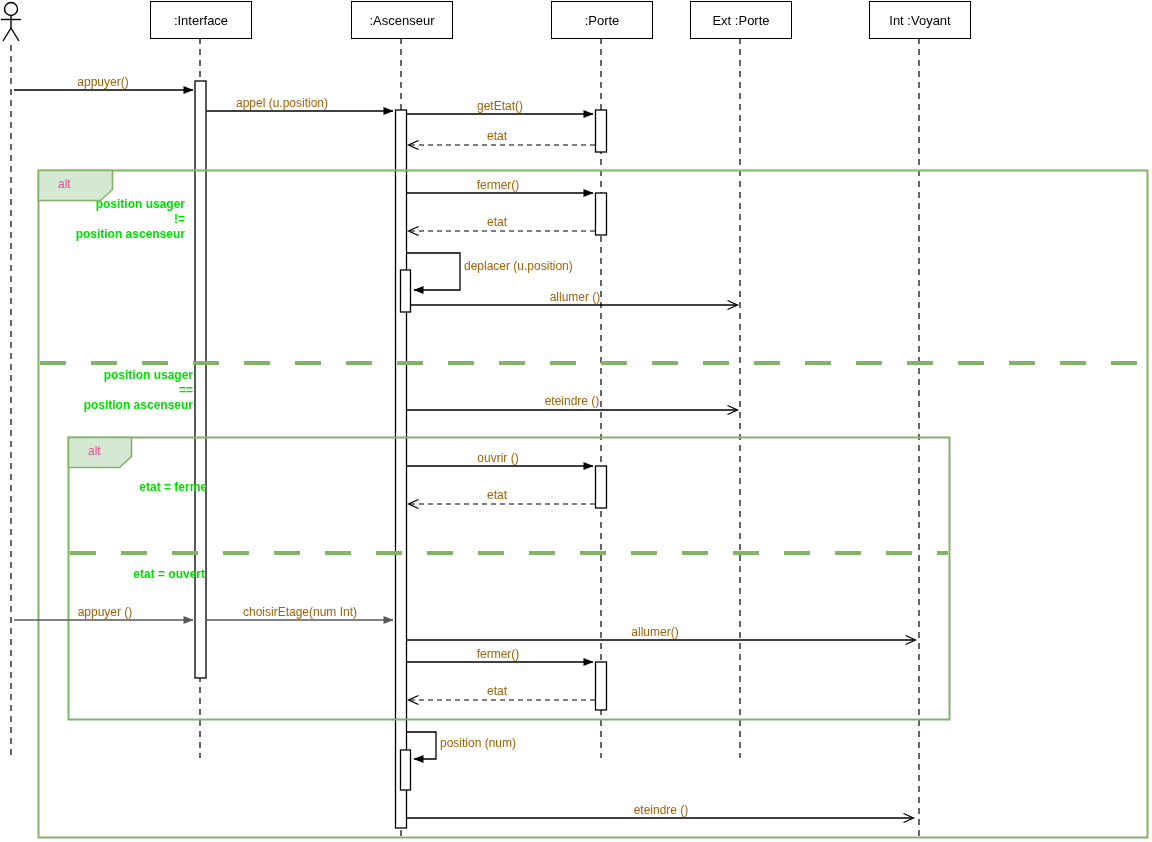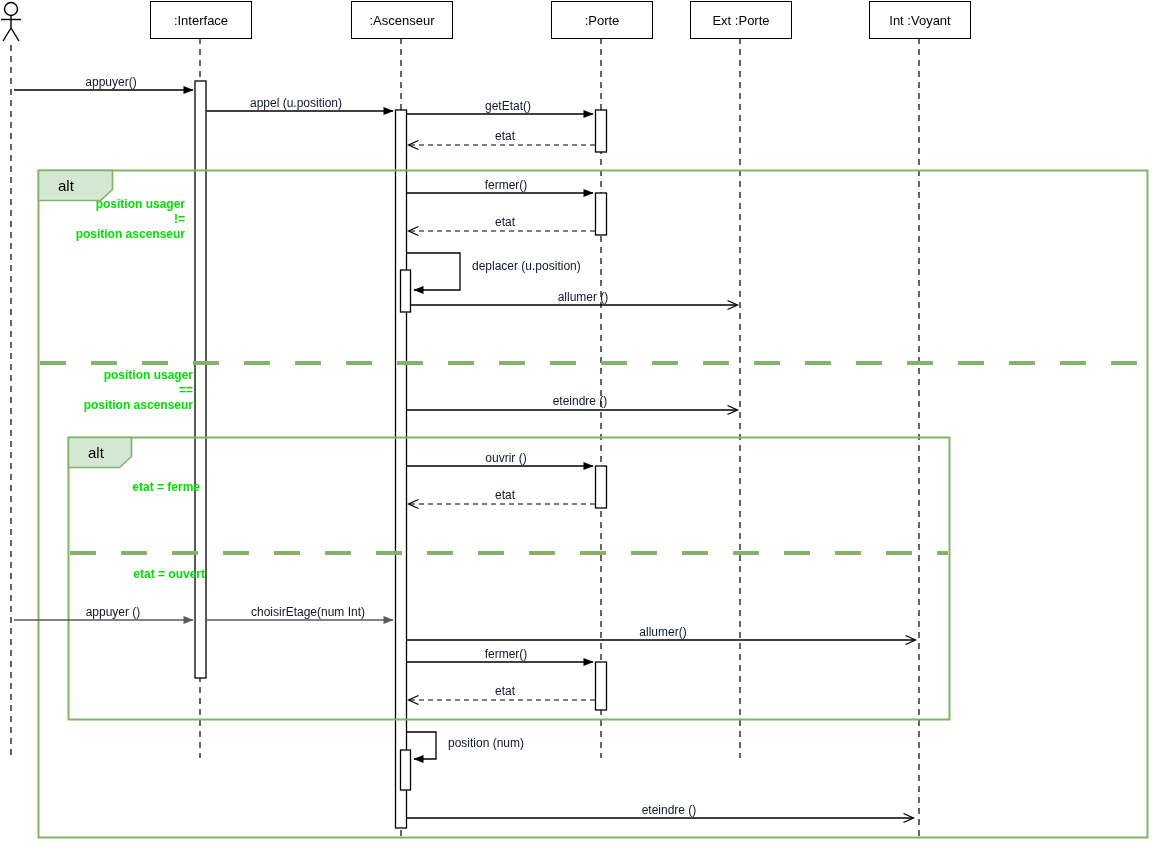--- a/index.html
+++ b/index.html
@@ -20,25 +20,25 @@
   .pent{fill:var(--fragment-fill);stroke:var(--fragment-border);stroke-width:1.6;}
   .msg{stroke:var(--message-color);stroke-width:1.3;fill:none;}
   .msg-gray{stroke:var(--user-message-color);stroke-width:1.6;fill:none;}
   .ret{stroke:var(--message-color);stroke-width:1.2;fill:none;stroke-dasharray:5 4;}
   .actor{stroke:#000;stroke-width:1.4;fill:none;}
   .mk-fill{fill:var(--message-color);}
   .mk-fill-gray{fill:var(--user-message-color);}
   .mk-open{stroke:var(--message-color);stroke-width:1.3;fill:none;}
   .head{position:absolute;top:1px;width:100px;height:36px;border:1.3px solid #000;background:#fff;
         display:flex;align-items:center;justify-content:center;font-size:13px;color:#000;}
-  .mlbl{position:absolute;font-size:12px;color:#0f172a;white-space:nowrap;transform:translateX(-50%);margin-left:8px;}
+  .mlbl{position:absolute;font-size:12px;color:#a16207;white-space:nowrap;transform:translateX(-50%);}
   .mlbl.left{transform:none;}
   .guard{position:absolute;font-size:12px;font-weight:bold;color:var(--guard-text);
          text-align:right;line-height:15px;white-space:nowrap;}
-  .alt-op{position:absolute;font-size:15px;color:#000000;}
+  .alt-op{position:absolute;font-size:12px;color:#ec4899;}
 </style>
 </head>
 <body>
 
 <div id="canvas">
 
   <svg id="vector" width="1152" height="842" viewBox="0 0 1152 842">
     <defs>
       <marker id="mF" markerWidth="12" markerHeight="10" refX="10.5" refY="5" orient="auto" markerUnits="userSpaceOnUse">
         <path d="M1,1 L11,5 L1,9 z" class="mk-fill"></path>
@@ -114,25 +114,25 @@
   <div class="guard" style="left:25px;top:197px;width:160px">
     <div>position usager</div>
     <div>!=</div>
     <div>position ascenseur</div>
   </div>
   <div class="guard" style="left:33px;top:368px;width:160px">
     <div>position usager</div>
     <div>==</div>
     <div>position ascenseur</div>
   </div>
-  <div class="guard" style="left:60px;top:480px;width:140px">etat = ferme</div>
+  <div class="guard" style="left:67px;top:480px;width:140px">etat = ferme</div>
   <div class="guard" style="left:65px;top:567px;width:140px">etat = ouvert</div>
 
   <div class="mlbl" style="left:103px;top:75px">appuyer()</div>
-  <div class="mlbl" style="left:288px;top:96px">appel (u.position)</div>
+  <div class="mlbl" style="left:282px;top:96px">appel (u.position)</div>
   <div class="mlbl" style="left:500px;top:99px">getEtat()</div>
   <div class="mlbl" style="left:497px;top:129px">etat</div>
   <div class="mlbl" style="left:498px;top:178px">fermer()</div>
   <div class="mlbl" style="left:497px;top:215px">etat</div>
   <div class="mlbl left" style="left:464px;top:259px">deplacer (u.position)</div>
   <div class="mlbl" style="left:575px;top:290px">allumer ()</div>
   <div class="mlbl" style="left:572px;top:394px">eteindre ()</div>
   <div class="mlbl" style="left:498px;top:451px">ouvrir ()</div>
   <div class="mlbl" style="left:497px;top:488px">etat</div>
   <div class="mlbl" style="left:105px;top:605px">appuyer ()</div>

